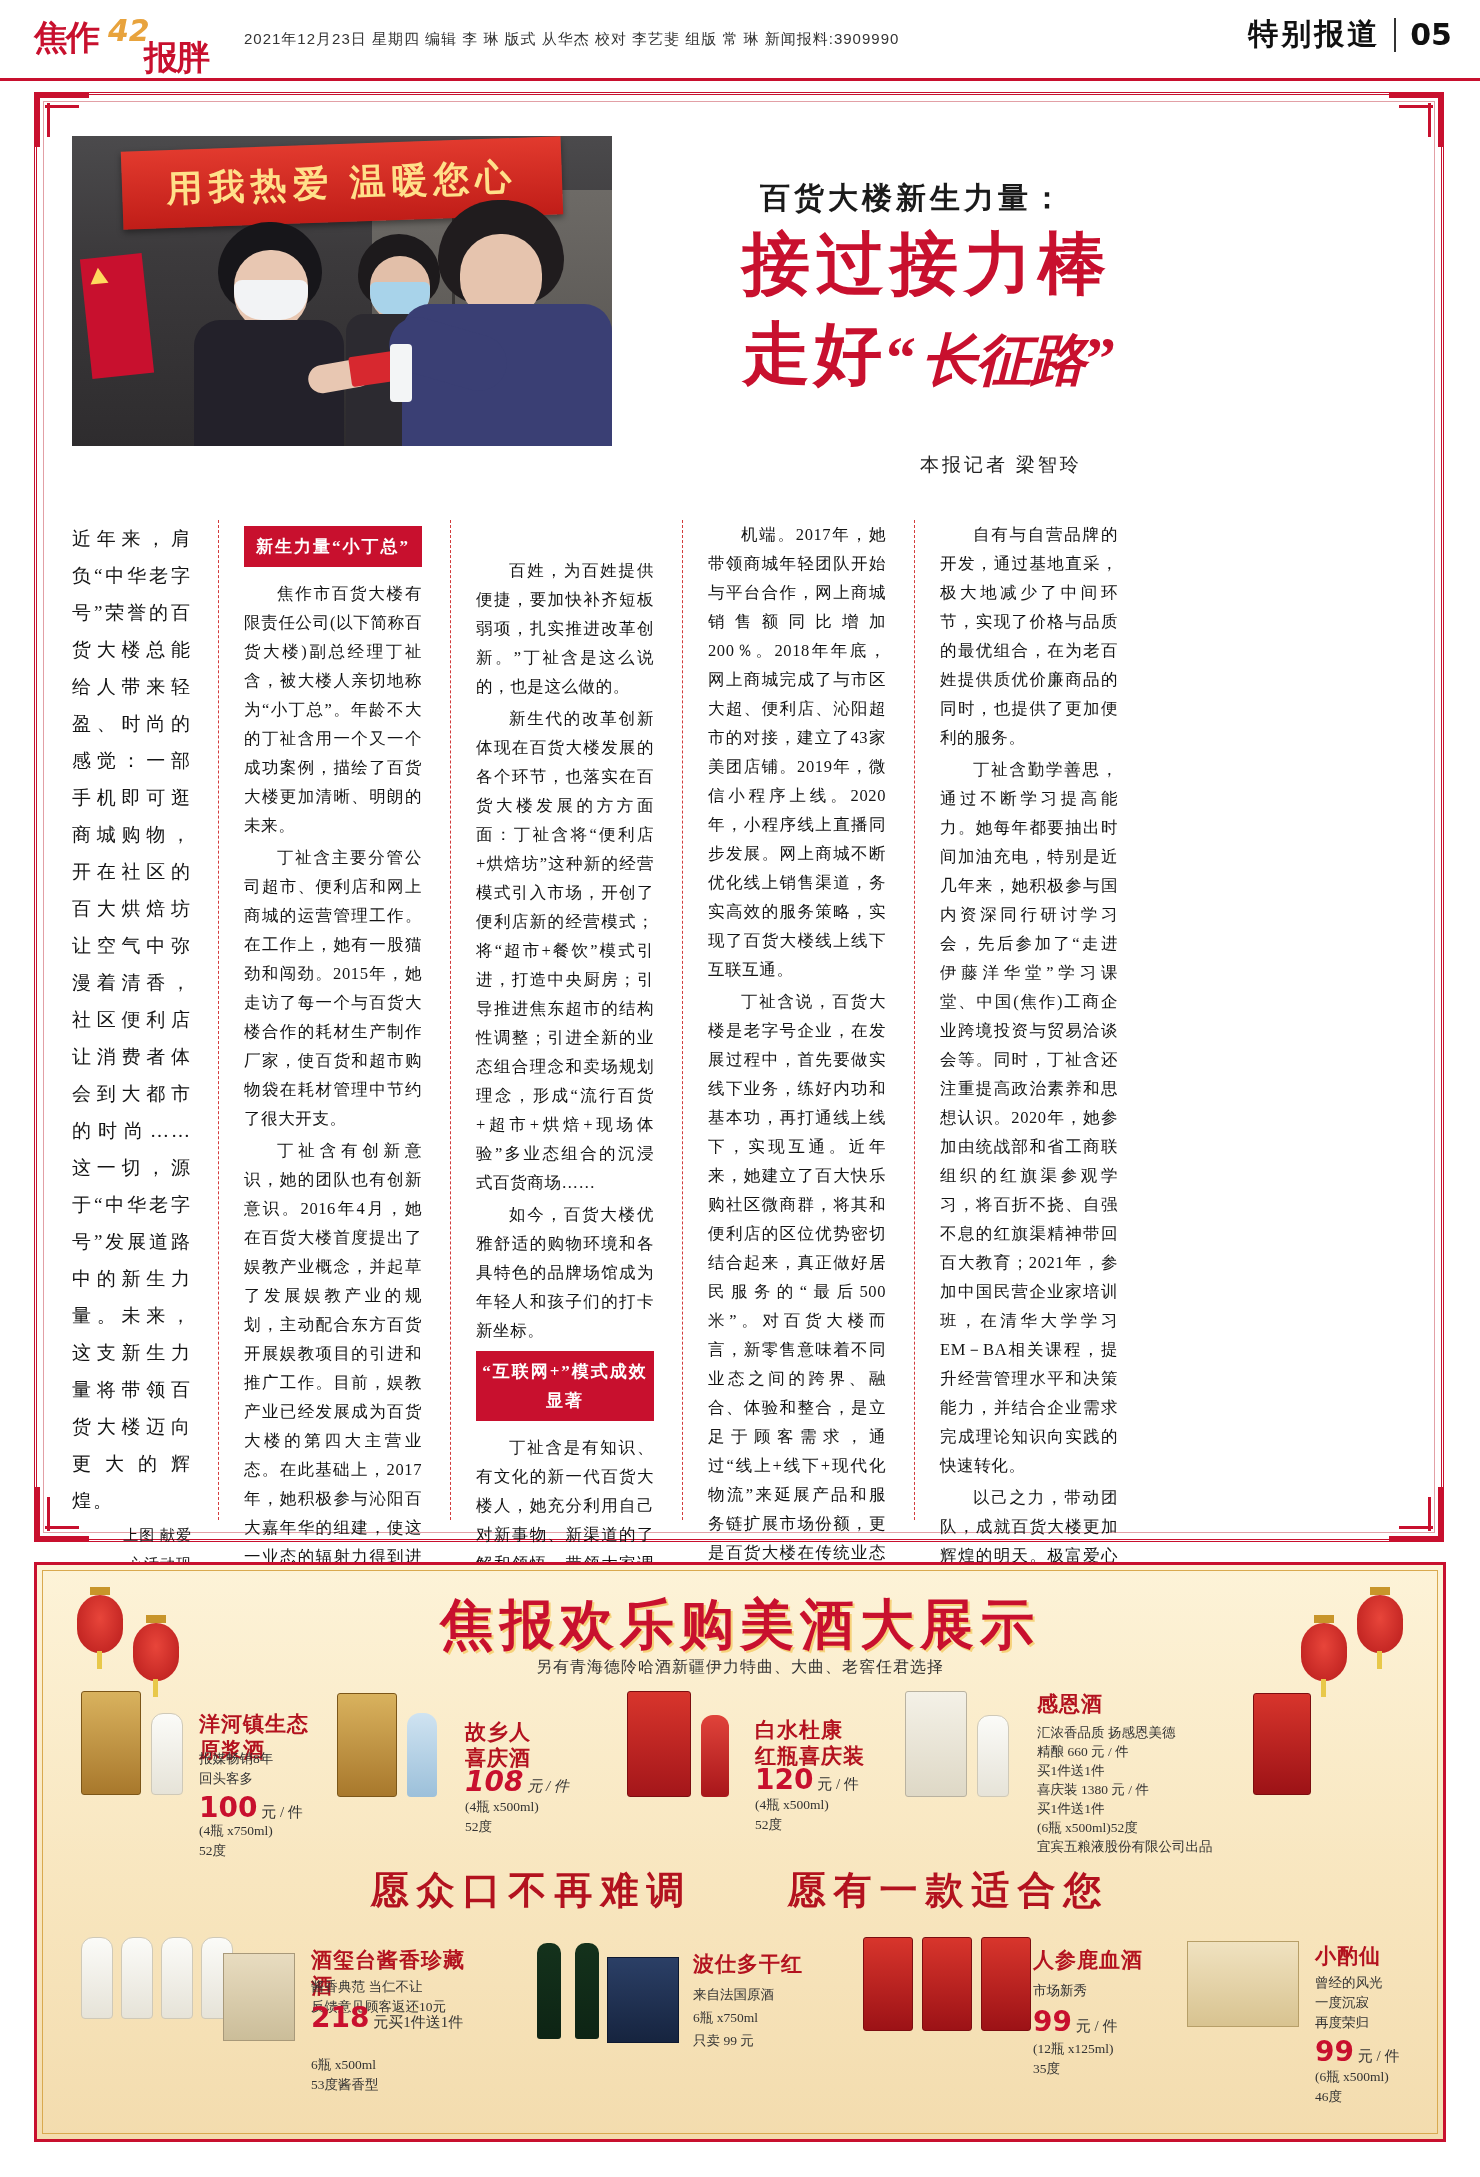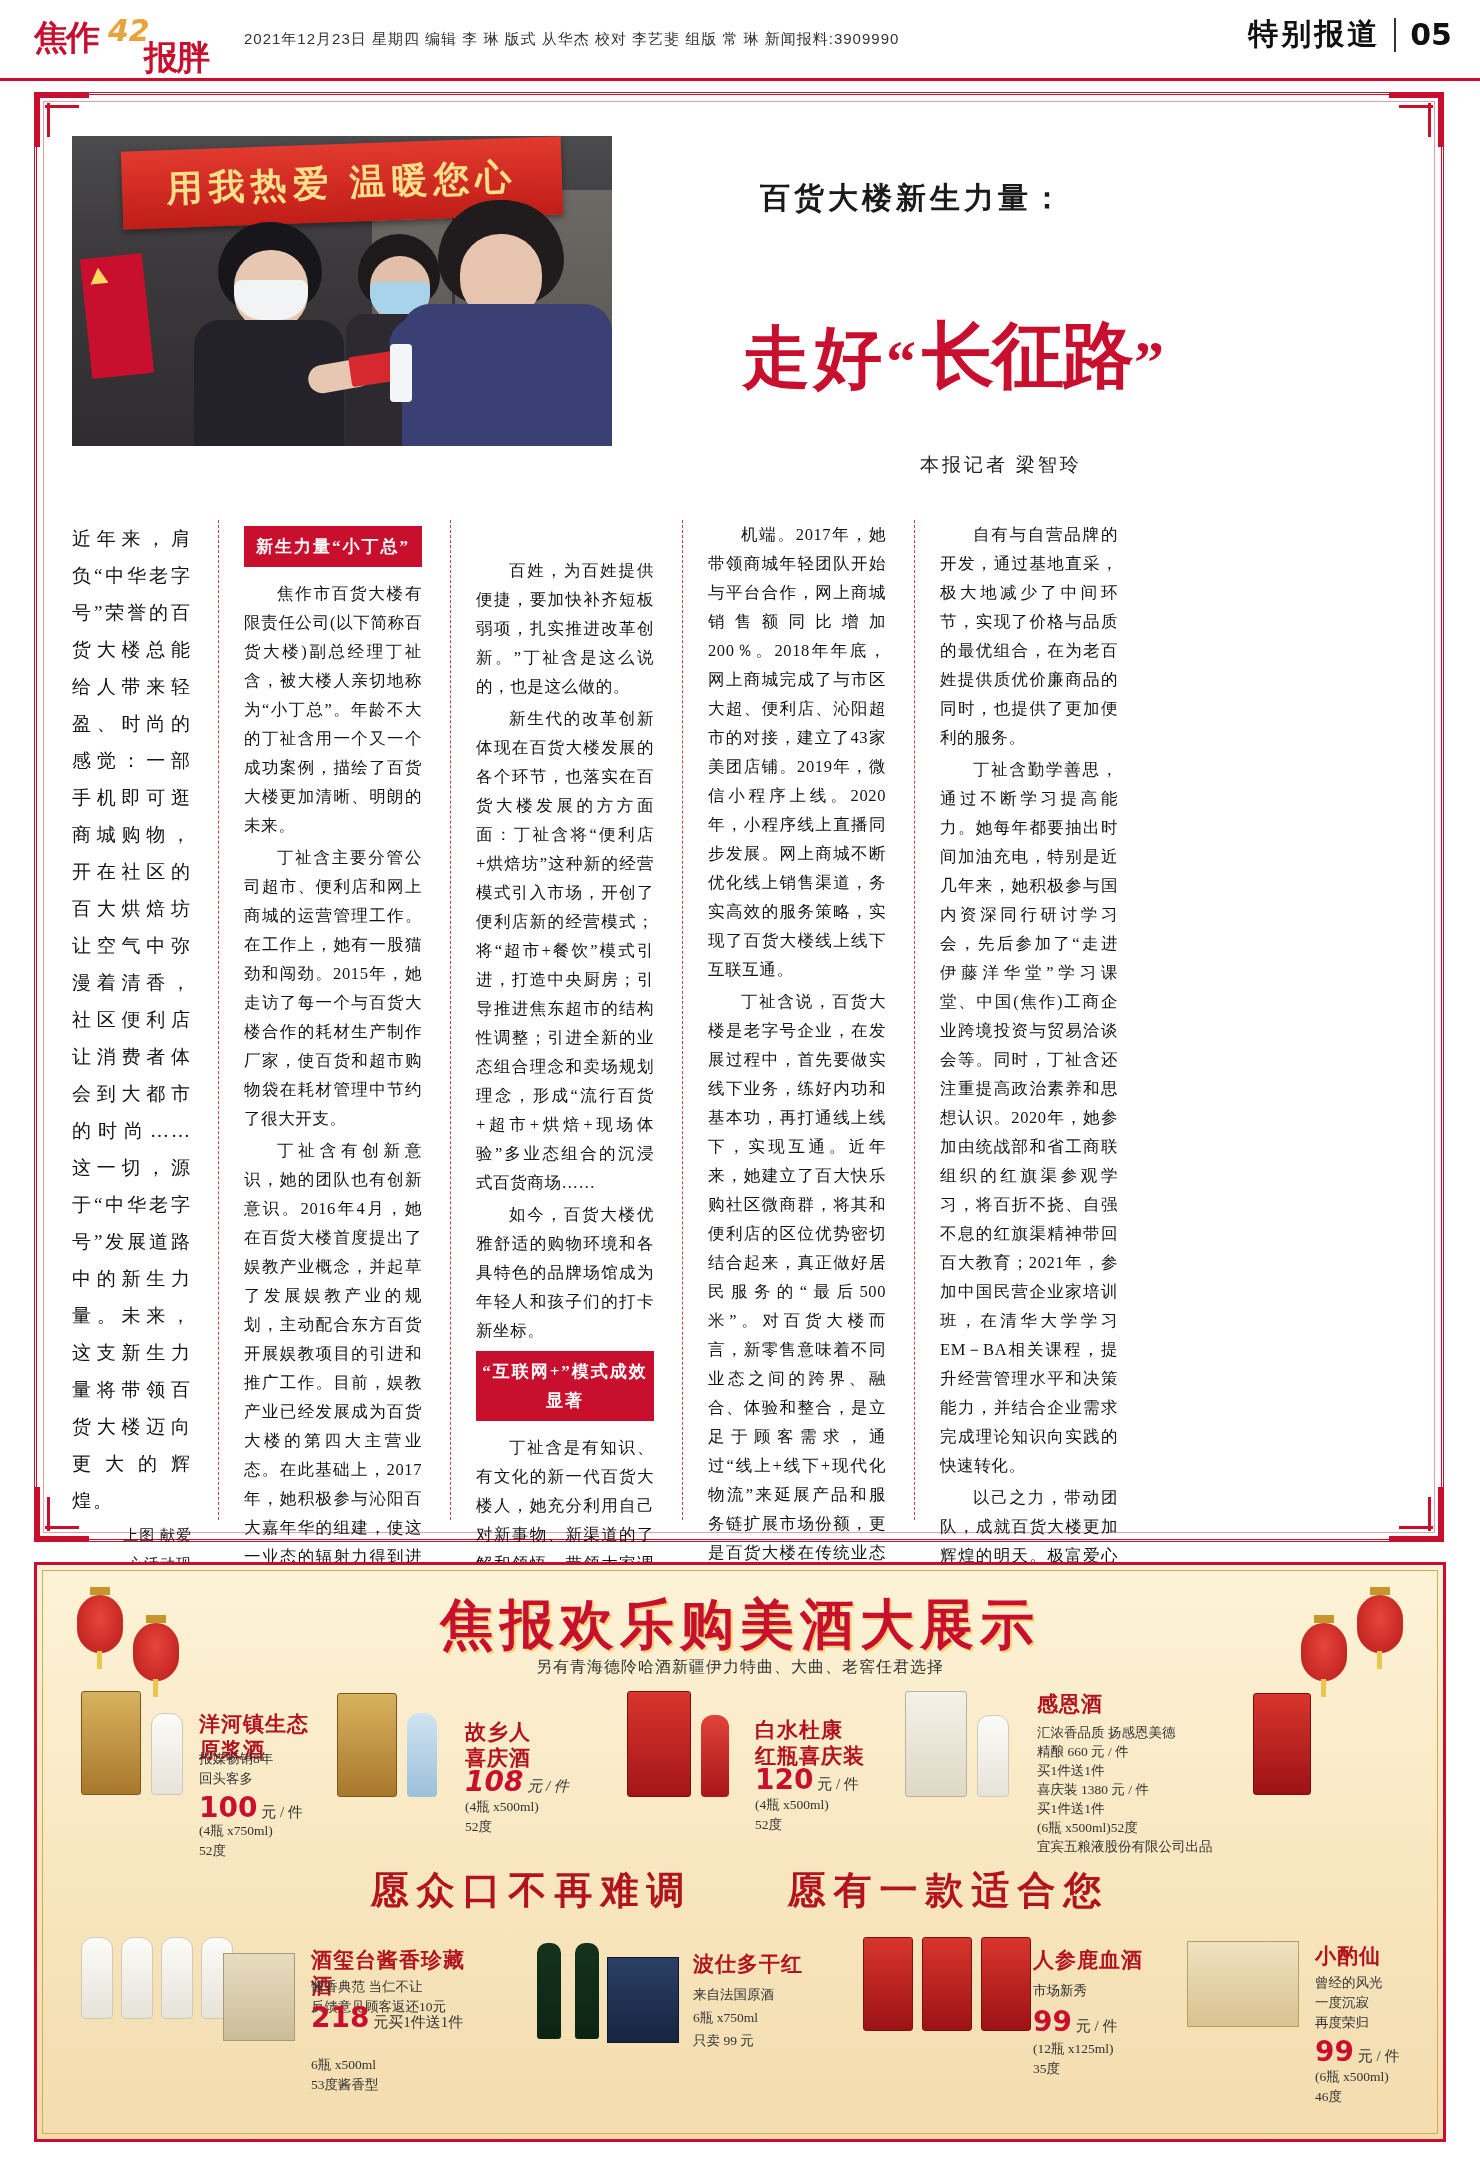--- a/index.html
+++ b/index.html
@@ -57,21 +57,21 @@
   .p3 .body{position:absolute;left:0px;top:104px;width:210px;height:142px;background:#3a3f74;border-radius:28px 28px 0 0;}
   .p3 .arm{position:absolute;left:-14px;top:126px;width:120px;height:56px;background:#3a3f74;border-radius:28px;transform:rotate(16deg);}
   .ph-hand{position:absolute;left:236px;top:226px;width:64px;height:28px;background:#e8c7b2;border-radius:14px;transform:rotate(-10deg);}
   .ph-red{position:absolute;left:278px;top:218px;width:46px;height:30px;background:#d7282f;border-radius:3px;transform:rotate(-8deg);}
   .ph-bottle{position:absolute;left:318px;top:208px;width:22px;height:58px;background:#f3f5f6;border-radius:4px;}
 
   
   .hl-kicker{position:absolute;left:760px;top:178px;font-size:30px;font-weight:bold;letter-spacing:4px;color:#1a1a1a;}
   .hl-1{position:absolute;left:742px;top:230px;font-size:68px;font-weight:bold;letter-spacing:6px;color:#c8102e;line-height:1;}
   .hl-2{position:absolute;left:742px;top:320px;font-size:68px;font-weight:bold;letter-spacing:4px;color:#c8102e;line-height:1;display:flex;align-items:flex-end;}
-  .hl-2 .brush{font-family:"Liberation Serif",serif;font-size:72px;color:#c8102e;margin:0 2px;letter-spacing:-2px;}
+  .hl-2 .brush{font-family:"Liberation Serif",serif;font-style:italic;font-size:56px;color:#c8102e;margin:0 2px;letter-spacing:-2px;}
   .hl-2 .q{font-size:60px;color:#c8102e;}
   .hl-byline{position:absolute;left:920px;top:452px;font-size:19px;letter-spacing:3px;color:#222;}
 
   
   .cols{position:absolute;left:72px;top:520px;width:1336px;height:1000px;}
   .col{position:absolute;top:0;width:178px;height:1000px;font-size:16.5px;line-height:29px;text-align:justify;letter-spacing:.6px;color:#141414;}
   .col.lead{width:120px;font-size:19px;line-height:37px;letter-spacing:2px;}
   .col p{margin:0 0 3px 0;text-indent:2em;}
   .col p.noind{text-indent:0;}
   .col-div{position:absolute;top:0;width:1px;height:1000px;border-left:1px dashed #d23b3b;}
@@ -181,20 +181,21 @@
         <div class="face"></div>
         <div class="body"></div>
         <div class="arm"></div>
       </div>
     <div class="ph-hand"></div>
     <div class="ph-red"></div>
     <div class="ph-bottle"></div>
   </div>
 
   <div class="hl-kicker">百货大楼新生力量：</div>
+  <div class="hl-1">接过接力棒</div>
   <div class="hl-2">
     <span>走好</span>
     <span class="q">“</span>
     <span class="brush">长征路</span>
     <span class="q">”</span>
   </div>
   <div class="hl-byline">本报记者   梁智玲</div>
 
   <div class="cols">
 

